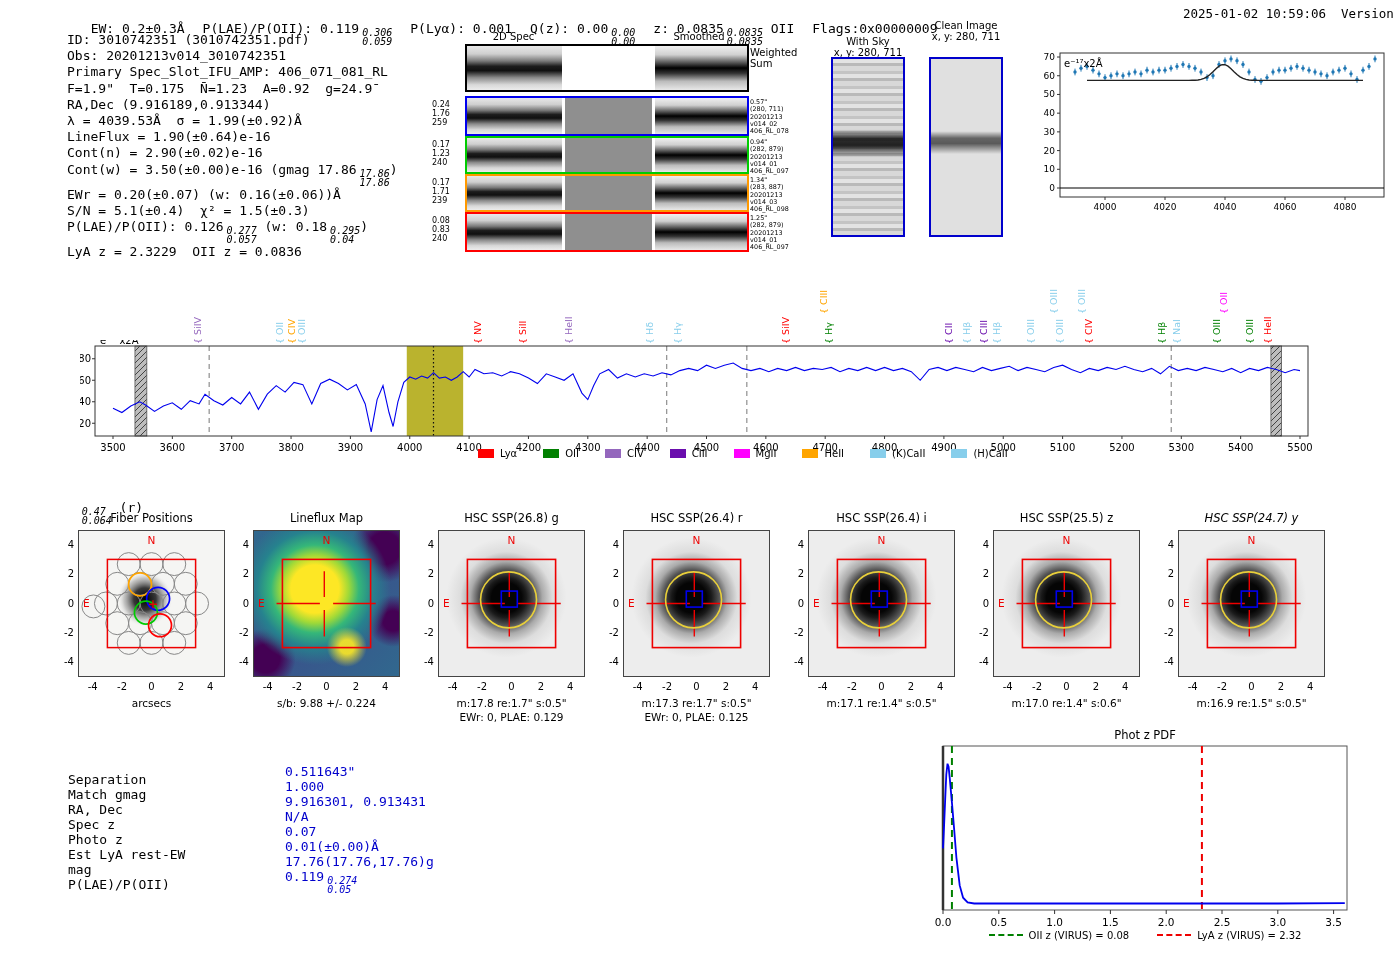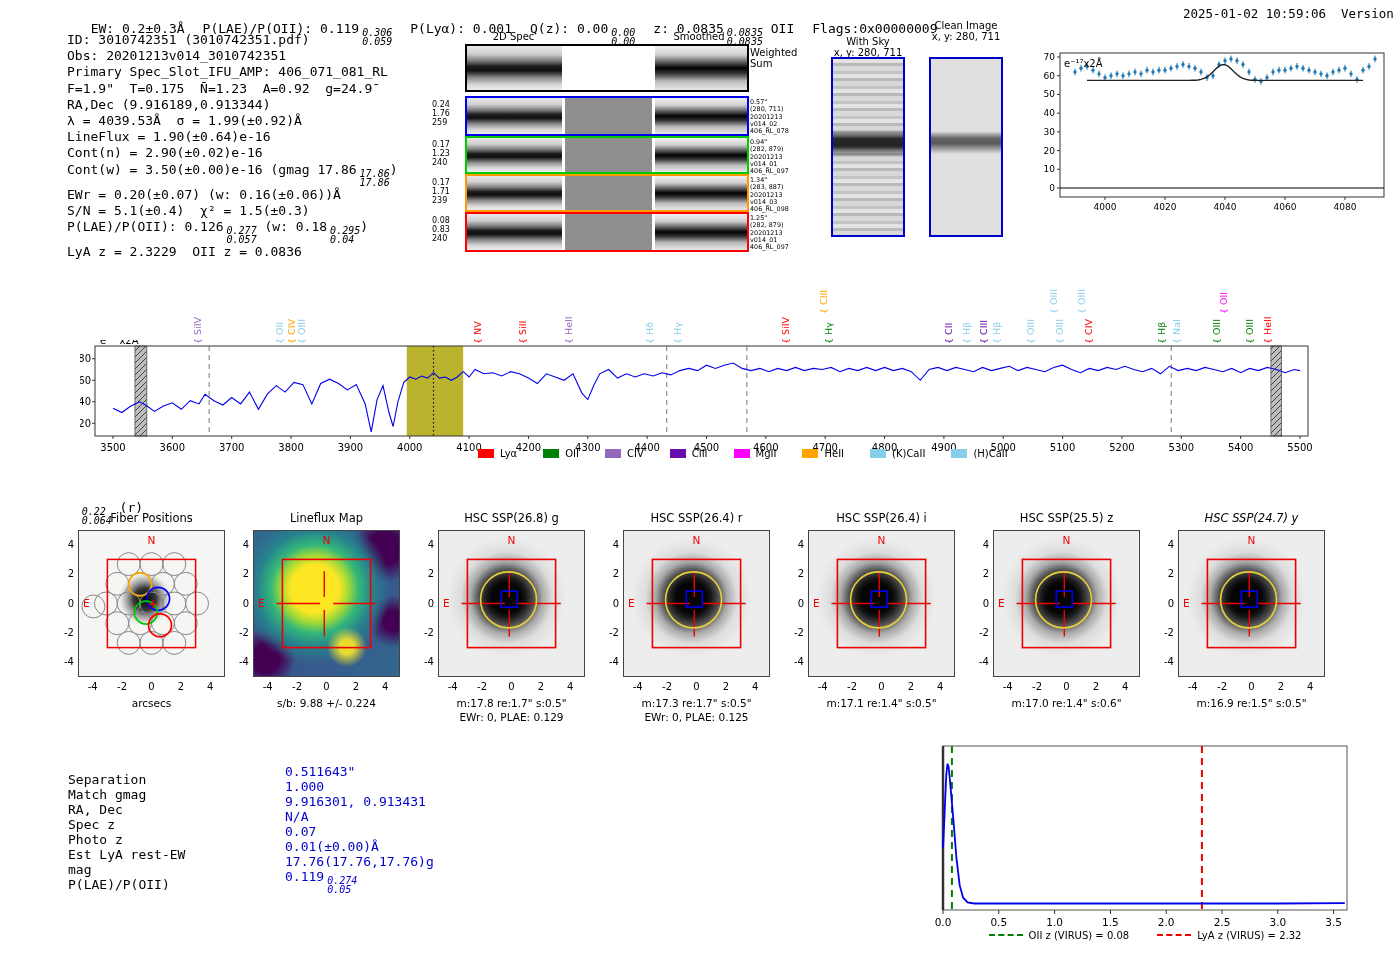--- a/index.html
+++ b/index.html
@@ -343,21 +343,21 @@
       <span>HeII</span>
     </span><span class="legend-item">
       <span class="legend-swatch" style="background: rgb(135, 206, 235);"></span>
       <span>(K)CaII</span>
     </span><span class="legend-item">
       <span class="legend-swatch" style="background: rgb(135, 206, 235);"></span>
       <span>(H)CaII</span>
     </span></div>
 
 <div class="abs mono pre" style="top:485px;left:63px;font-size:13px;">
-  <span class="stack"><span>0.22</span><span>0.064</span></span> <span>(r)</span>
+  <span class="stack"><span>0.47</span><span>0.064</span></span> <span>(r)</span>
 </div>
 <div id="hsc-panels">
     <div class="abs paneltitle" style="top: 511px; left: 58px; width: 187px;">Fiber Positions</div>
     <div class="abs panelbox fiberbg" style="top: 530px; left: 78px; width: 147px; height: 147px;"></div>
     <div class="abs ticklbl" style="top: 656.3px; left: 52px; width: 22px; text-align: right;">-4</div>
     <div class="abs ticklbl" style="top: 681px; left: 77.7px; width: 30px; text-align: center;">-4</div>
     <div class="abs ticklbl" style="top: 626.9px; left: 52px; width: 22px; text-align: right;">-2</div>
     <div class="abs ticklbl" style="top: 681px; left: 107.1px; width: 30px; text-align: center;">-2</div>
     <div class="abs ticklbl" style="top: 597.5px; left: 52px; width: 22px; text-align: right;">0</div>
     <div class="abs ticklbl" style="top: 681px; left: 136.5px; width: 30px; text-align: center;">0</div>
@@ -565,20 +565,21 @@
     <div class="abs matchvalue pre" style="top: 52px; left: 217px; color: rgb(0, 0, 204);">0.07</div>
     <div class="abs matchlabel pre" style="top: 75px; left: 0px;">Est LyA rest-EW</div>
     <div class="abs matchvalue pre" style="top: 67px; left: 217px; color: rgb(0, 0, 204);">0.01(±0.00)Å</div>
     <div class="abs matchlabel pre" style="top: 90px; left: 0px;">mag</div>
     <div class="abs matchvalue pre" style="top: 82px; left: 217px; color: rgb(0, 0, 204);">17.76(17.76,17.76)g</div>
     <div class="abs matchlabel pre" style="top: 105px; left: 0px;">P(LAE)/P(OII)</div>
     <div class="abs matchvalue pre" style="top: 97px; left: 217px; color: rgb(0, 0, 204);">0.119<span class="stack"><span>0.274</span><span>0.05</span></span></div>
   </div>
 
 <div id="photz" class="abs" style="top:728px;left:935px;width:420px;height:225px;">
+    <div class="abs paneltitle" style="top: 0px; left: 0px; width: 420px;">Phot z PDF</div>
     <svg width="420" height="196" style="position: absolute; top: 14px; left: 0px;">
       <rect x="8" y="4" width="404" height="164" fill="none" stroke="#555" stroke-width="1"></rect>
       <line x1="8" y1="4" x2="8" y2="168" stroke="#333" stroke-width="2.5"></line>
       <line x1="8" y1="168" x2="8" y2="172" stroke="#333"></line>
       <text x="8" y="184" text-anchor="middle" font-size="10.5">0.0</text>
       <line x1="63.8011049723757" y1="168" x2="63.8011049723757" y2="172" stroke="#333"></line>
       <text x="63.8011049723757" y="184" text-anchor="middle" font-size="10.5">0.5</text>
       <line x1="119.6022099447514" y1="168" x2="119.6022099447514" y2="172" stroke="#333"></line>
       <text x="119.6022099447514" y="184" text-anchor="middle" font-size="10.5">1.0</text>
       <line x1="175.40331491712706" y1="168" x2="175.40331491712706" y2="172" stroke="#333"></line>

